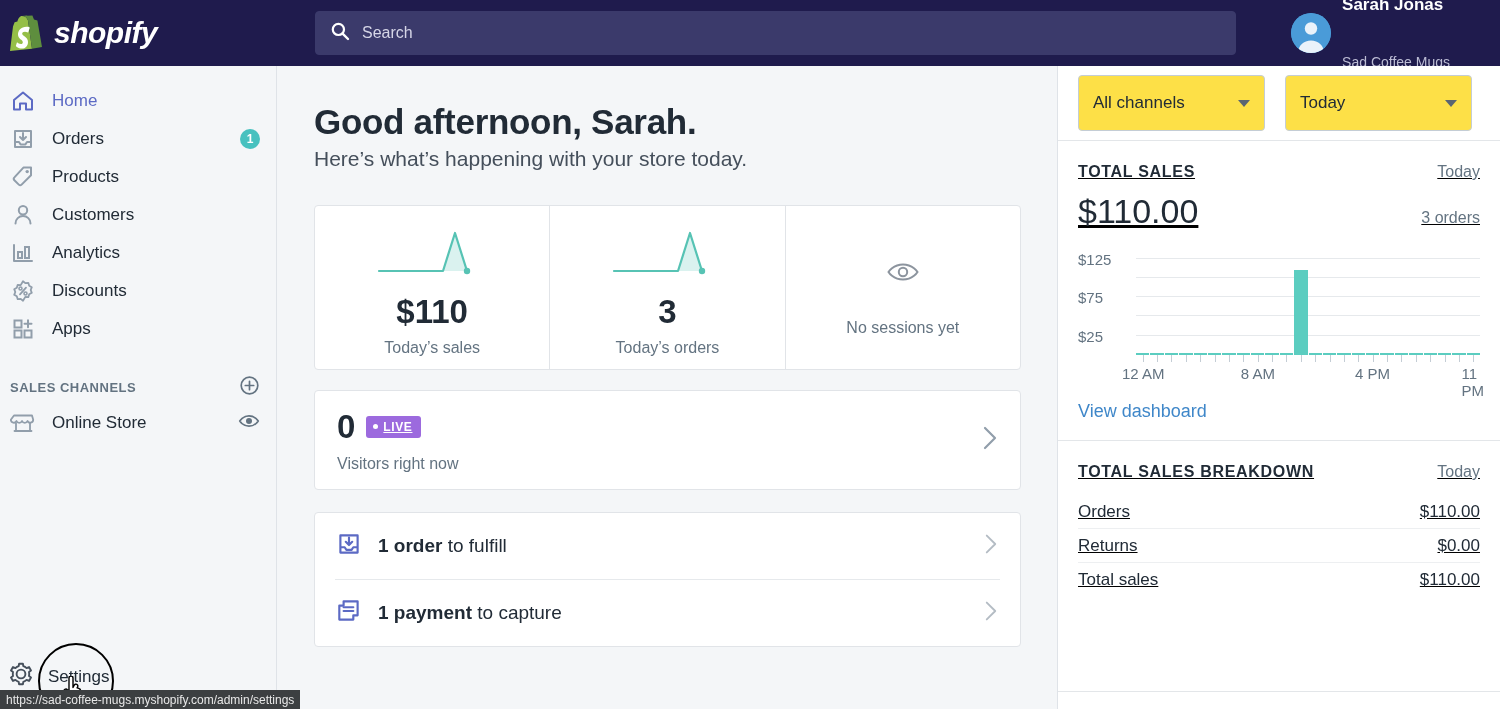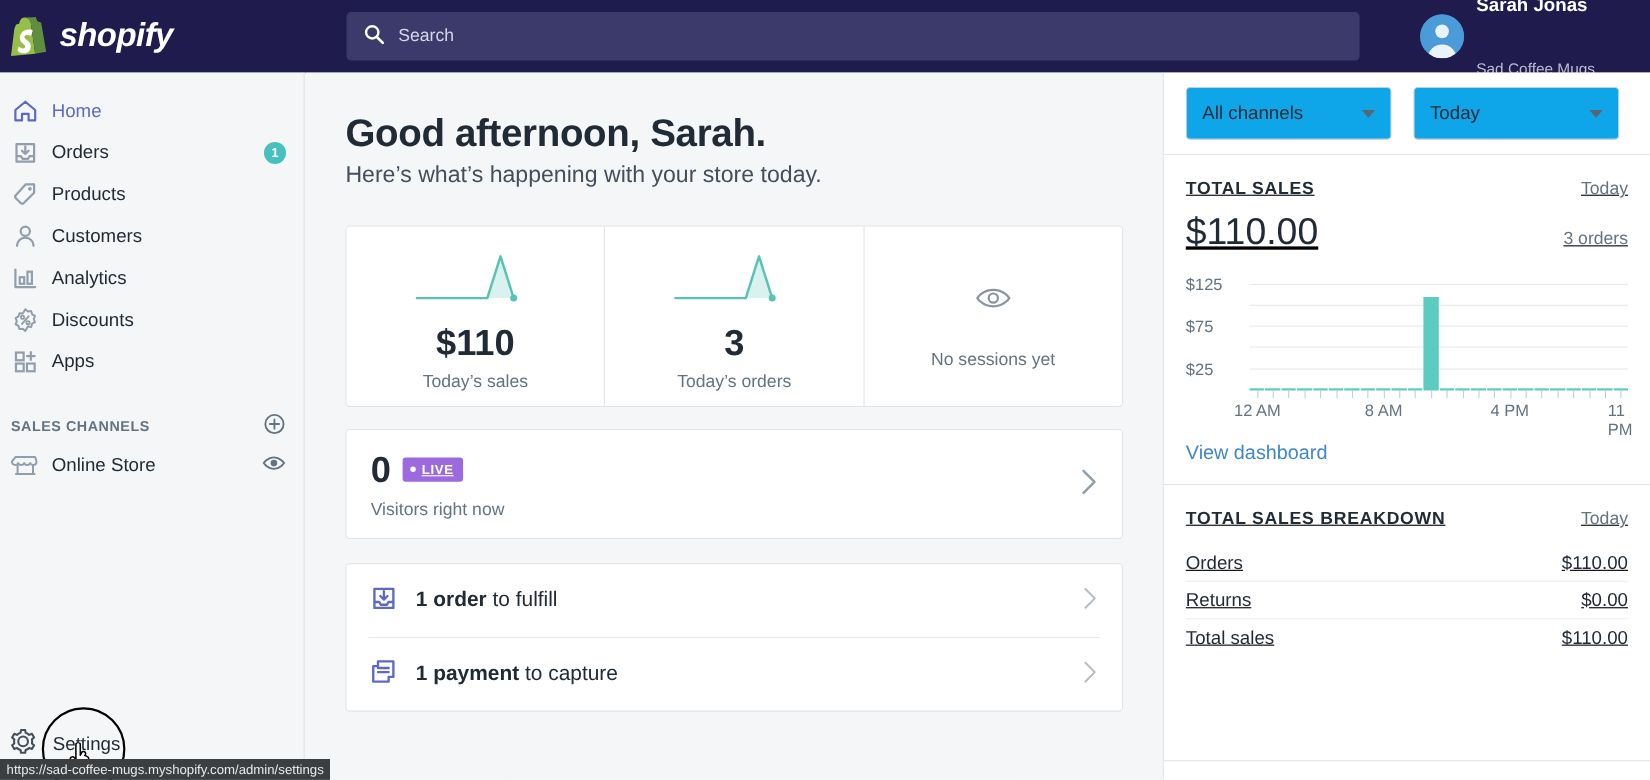--- a/index.html
+++ b/index.html
@@ -38,21 +38,21 @@
   .acct-lines { display: flex; flex-direction: column; line-height: 1.25; gap: 39px; }
   .acct-name { color: #ffffff; font-size: 17px; font-weight: bold; }
   .acct-store { color: #bcbcd4; font-size: 14px; }
 
   
   .sidebar {
     position: absolute; top: 66px; left: 0; width: 277px; height: 643px;
     background: #f4f6f8; border-right: 1px solid #dfe3e8;
   }
   .nav-item {
-    height: 38px; display: flex; align-items: center; gap: 9px;
+    height: 38px; display: flex; align-items: center; gap: 14px;
     padding: 0 16px 0 8px; color: #212b36; font-size: 17px; cursor: pointer;
   }
   .nav-item .ic { width: 30px; height: 30px; flex: none; display: flex; align-items: center; justify-content: center; }
   .nav-item.active { color: #5c6ac4; font-weight: normal; }
   .nav-label { flex: 1; }
   .badge-count {
     background: #47c1bf; color: #ffffff; font-size: 12px; font-weight: bold;
     min-width: 20px; height: 20px; border-radius: 10px;
     display: flex; align-items: center; justify-content: center; padding: 0 6px;
   }
@@ -131,21 +131,21 @@
   
   .rail {
     position: absolute; top: 66px; left: 1057px; width: 443px; height: 643px;
     background: #ffffff; border-left: 1px solid #dfe3e8;
   }
   .rail-filters {
     height: 75px; display: flex; align-items: center; gap: 20px;
     padding: 0 20px; border-bottom: 1px solid #e3e6e9;
   }
   .select {
-    height: 48px; min-width: 187px; background: #0ea5e9; border: 1px solid #c4cdd5;
+    height: 56px; min-width: 187px; background: #fde047; border: 1px solid #c4cdd5;
     border-radius: 4px; display: flex; align-items: center; justify-content: space-between;
     padding: 0 14px; font-size: 17px; color: #212b36; cursor: pointer;
   }
   .caret { width: 0; height: 0; border-left: 6px solid transparent; border-right: 6px solid transparent; border-top: 7px solid #5a6572; }
 
   .rail-sec { padding: 22px 20px 0 20px; text-decoration: underline; }
   .rail-head { display: flex; align-items: baseline; justify-content: space-between; }
   .rail-title { font-size: 16px; font-weight: bold; color: #212b36; letter-spacing: 0.7px; }
   .rail-period { font-size: 16px; color: #637381; }
   .rail-bignum { font-size: 34px; font-weight: normal; color: #212b36; margin-top: 11px; }

